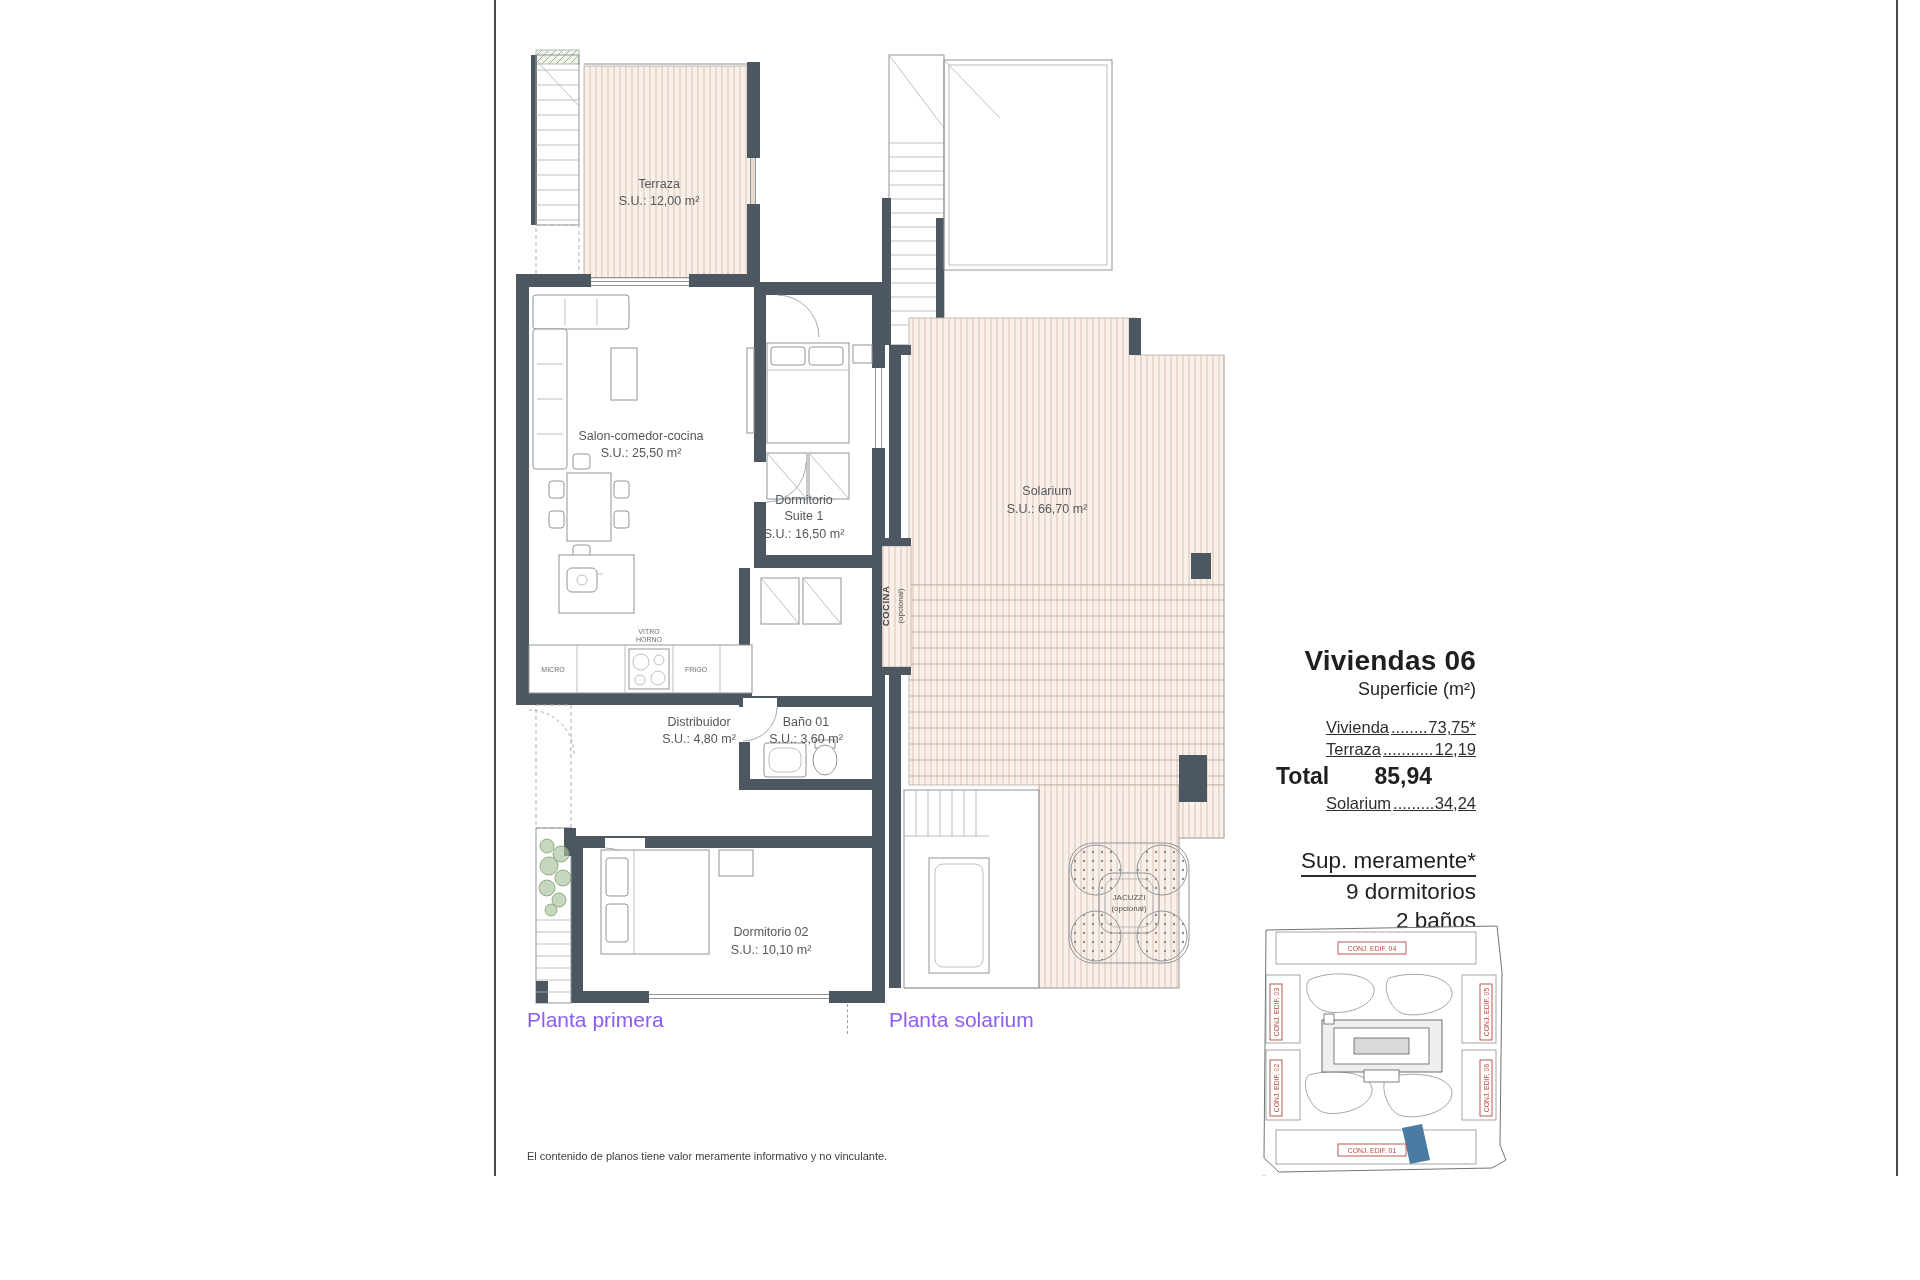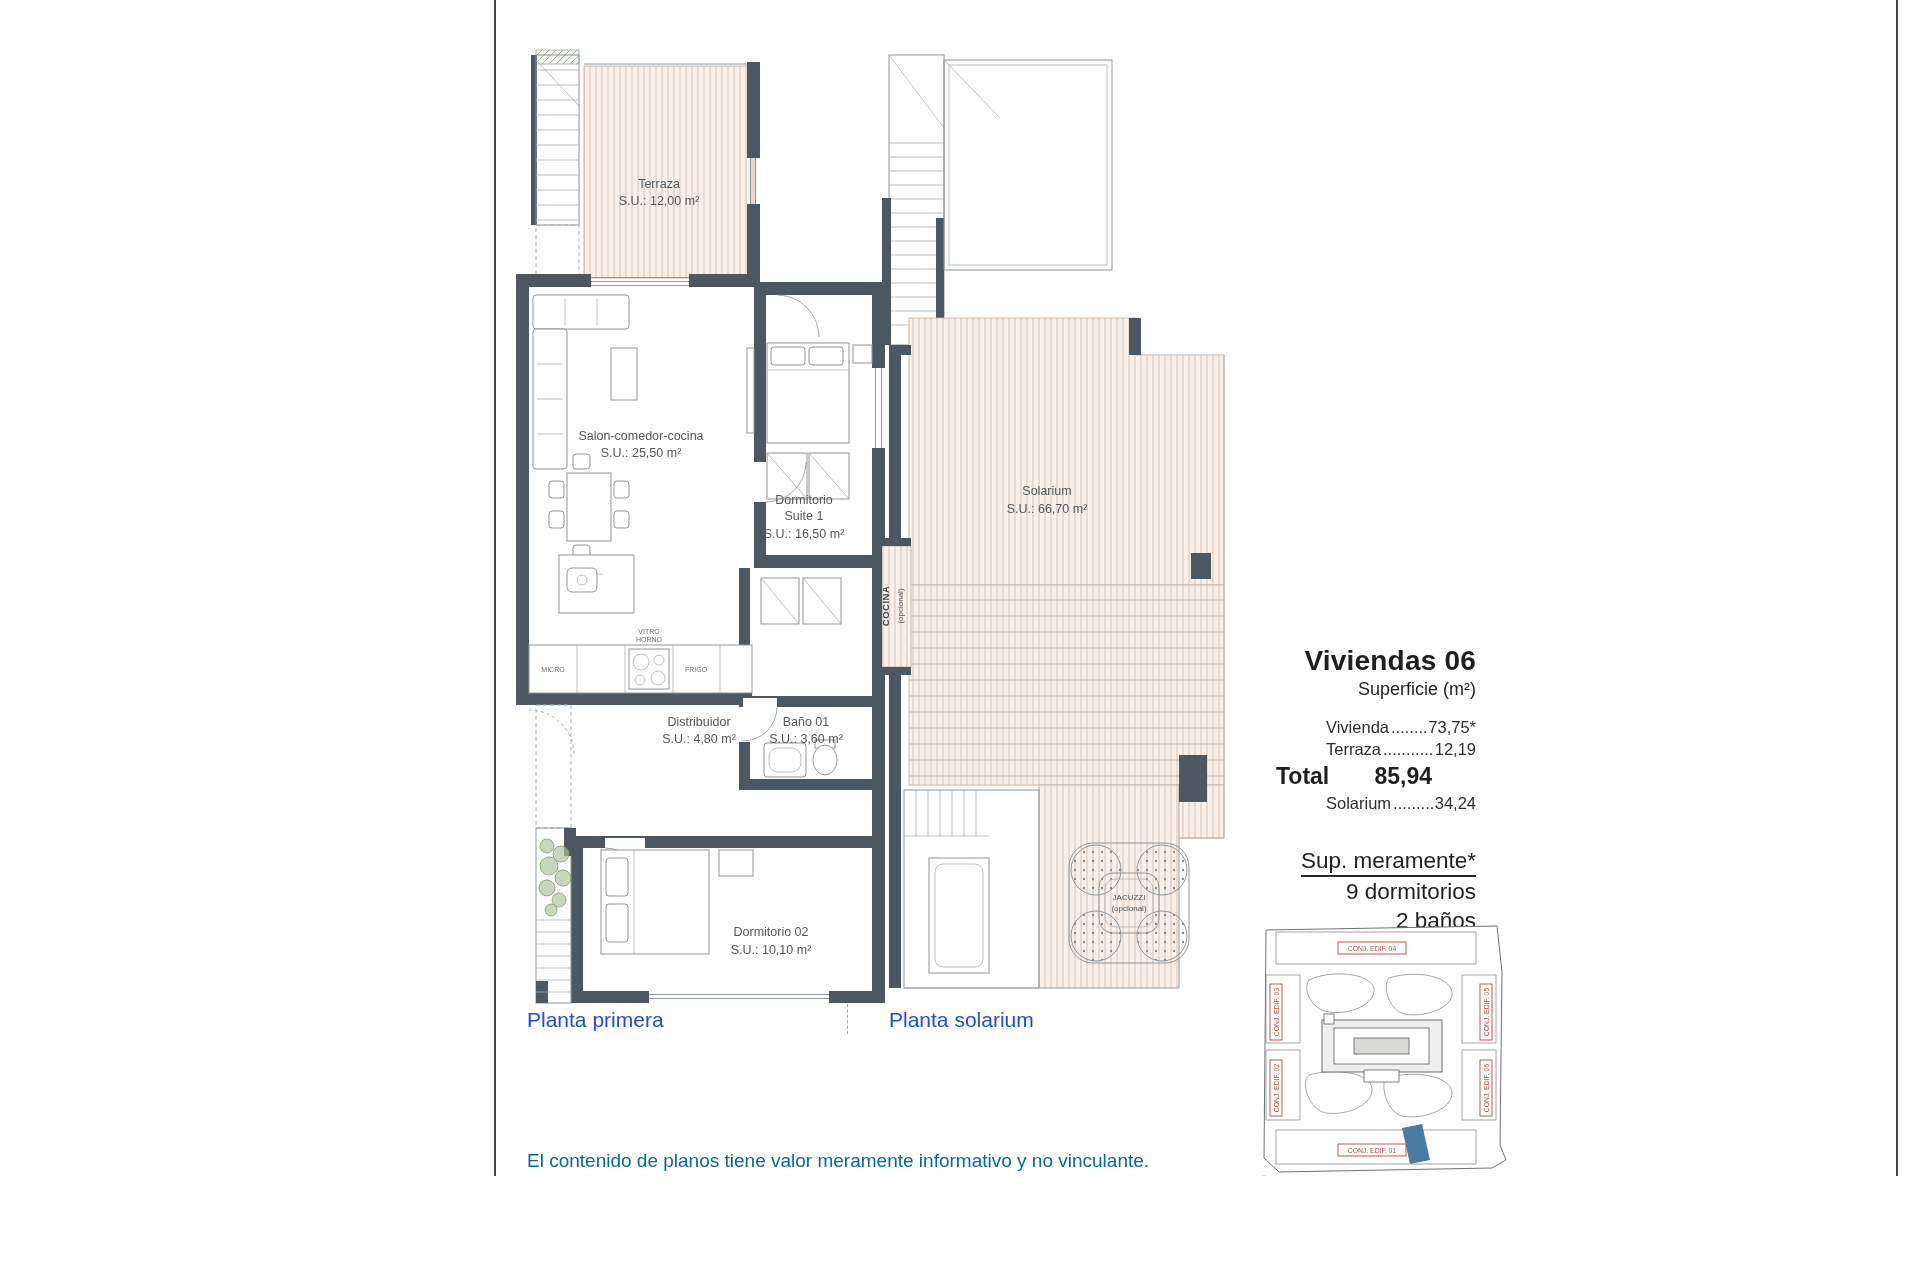--- a/index.html
+++ b/index.html
@@ -21,32 +21,32 @@
   .lbl-j{font:8px "Liberation Sans",sans-serif;fill:#54575b;text-anchor:middle;}
   .lbl-c{font:600 9.5px "Liberation Sans",sans-serif;fill:#44474a;text-anchor:middle;letter-spacing:.5px;}
   .map-thin{fill:none;stroke:#8a8f93;stroke-width:0.8;}
   .map-lbl{font:6.8px "Liberation Sans",sans-serif;fill:#b5473c;text-anchor:middle;}
   .map-box{fill:rgba(255,255,255,.88);stroke:#b5473c;stroke-width:0.9;}
 
   
   .info{position:absolute;left:1237px;top:645px;width:200px;text-align:right;color:#1f1f1f;}
   .info-title{font-size:28px;font-weight:bold;letter-spacing:.2px;}
   .info-sub{font-size:18px;margin-top:2px;}
-  .srow{display:flex;justify-content:space-between;align-items:baseline;width:150px;margin-left:auto;font-size:16.5px;color:#2e2e2e;line-height:22px;}
+  .srow{display:flex;justify-content:space-between;align-items:baseline;width:150px;margin-left:auto;font-size:16.5px;color:#2e2e2e;line-height:22px;text-decoration:underline;}
   .srow .dots{flex:1;overflow:hidden;white-space:nowrap;color:#2e2e2e;padding:0 2px;text-align:center;}
   .trow{display:flex;justify-content:space-between;align-items:baseline;width:156px;margin-left:auto;font-size:23px;font-weight:bold;margin:3px 0 2px 0;}
   .rows{margin-top:16px;}
   .constr{margin-top:34px;}
   .constr .head{display:inline-block;font-size:22.5px;border-bottom:2px solid #2a2a2a;padding-bottom:1px;}
   .constr .line{font-size:22.5px;line-height:29px;}
   .constr .rule{width:168px;margin-left:auto;border-bottom:2px solid #2a2a2a;margin-top:3px;}
 
-  .caption{position:absolute;font-size:21px;color:#1d4ed8;}
+  .caption{position:absolute;font-size:21px;color:#8b5cf6;}
   .cap-div{position:absolute;left:808px;top:1004px;height:30px;border-left:1.5px dashed #9aa0a4;}
-  .disclaimer{position:absolute;left:488px;top:1150px;font-size:19px;color:#0369a1;}
+  .disclaimer{position:absolute;left:488px;top:1150px;font-size:11px;color:#404040;}
 </style>
 </head>
 <body>
 
 <div id="stage">
 
   <div class="vframe" style="left:455px;"></div>
   <div class="vframe" style="left:1857px;"></div>
 
   <svg width="0" height="0" style="position:absolute">

